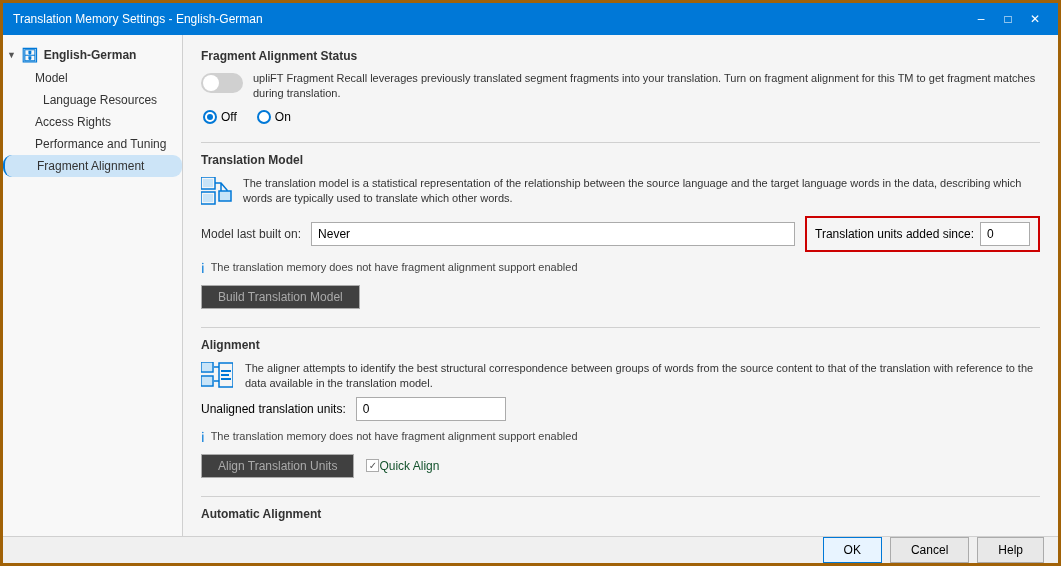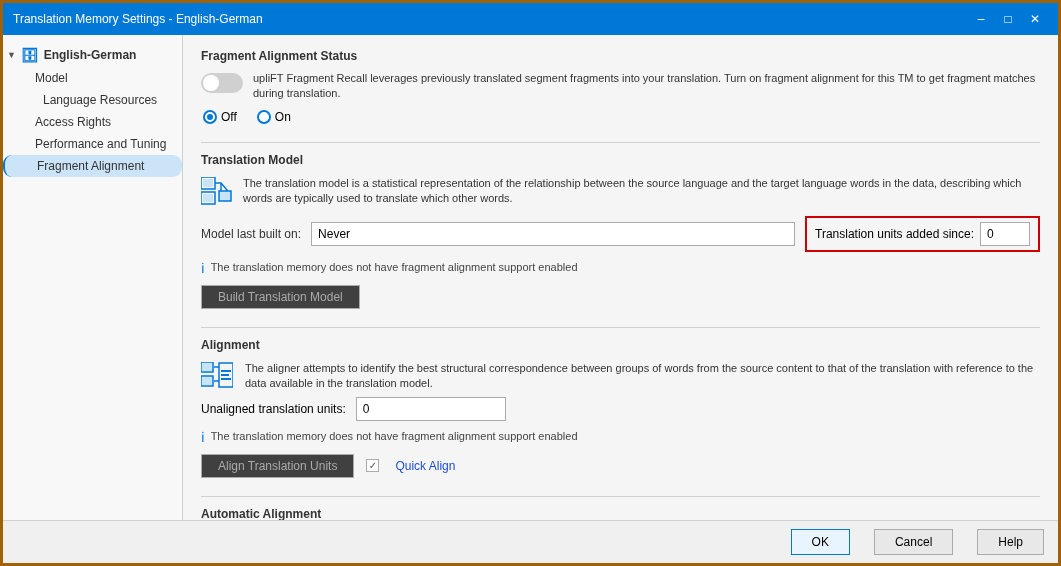--- a/index.html
+++ b/index.html
@@ -160,38 +160,38 @@
     .unaligned-row { display: flex; align-items: center; gap: 10px; margin-bottom: 6px; }
     .unaligned-label { font-size: 12px; color: #000000; white-space: nowrap; }
     .unaligned-input {
       width: 150px; height: 24px;
       border: 1px solid #ababab;
       background: white;
       padding: 2px 6px;
       font-size: 12px;
     }
 
-    .quick-align-cb { display: flex; align-items: center; gap: 16px; font-size: 12px; color: #1d4ed8; }
+    .quick-align-cb { display: flex; align-items: center; gap: 0; font-size: 12px; color: #14532d; }
     .checkbox-sq {
       width: 13px; height: 13px;
       border: 1px solid #ababab;
       background: white;
       display: flex; align-items: center; justify-content: center;
     }
     .checkbox-sq.checked::after { content: '✓'; font-size: 10px; color: #555; }
 
     
     .bottom-bar {
       background: #f0f0f0;
       border-top: 1px solid #d0d0d0;
-      padding: 8px 14px;
+      padding: 0 14px;
       display: flex;
       justify-content: flex-end;
       align-items: center;
-      gap: 24px;
+      gap: 8px;
       flex-shrink: 0;
     }
     .bottom-btn {
       padding: 5px 20px;
       font-size: 12px;
       border: 1px solid #ababab;
       background: #e8e8e8;
       cursor: pointer;
     }
     .bottom-btn.primary { background: #e8f4ff; border-color: #0078d7; }

